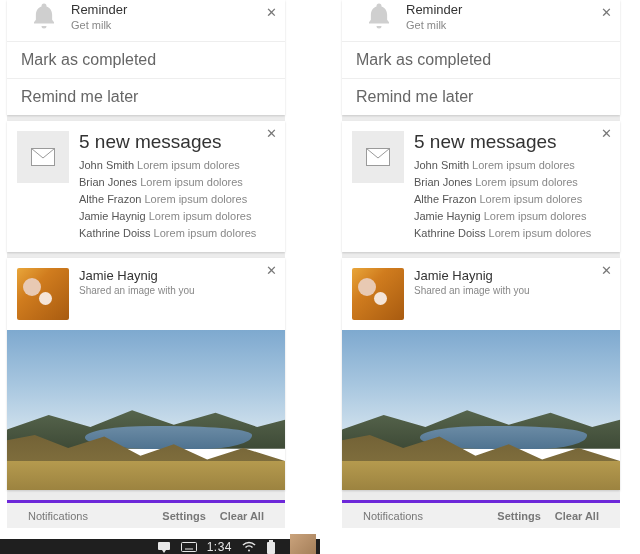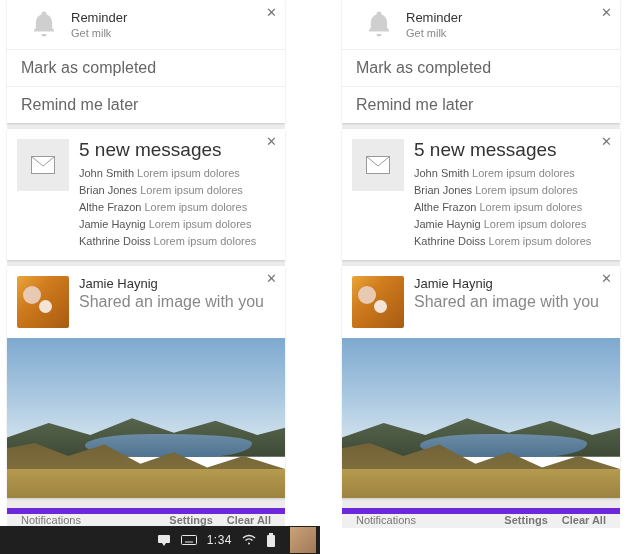--- a/index.html
+++ b/index.html
@@ -7,53 +7,53 @@
   body { display: flex; background: #fff; }
   .half { position: relative; height: 100%; }
   .left { width: 320px; }
   .right { width: 320px; }
   .panel-wrap { position: absolute; top: 0; bottom: 26px; display: flex; flex-direction: column; background: #ececec; }
   .left .panel-wrap { left: 7px; width: 278px; }
   .right .panel-wrap { left: 22px; width: 278px; }
   .cards { flex: 1 1 auto; padding: 0 0 4px 0; }
   .card { background: #fff; margin: 0 0 6px 0; box-shadow: 0 1px 2px rgba(0,0,0,0.15); position: relative; }
   .close { position: absolute; top: 6px; right: 8px; font-size: 13px; color: #777; cursor: pointer; line-height: 1; }
-  .reminder-head { display: flex; padding: 8px 10px 10px 10px; border-bottom: 1px solid #eee; }
+  .reminder-head { display: flex; padding: 0 10px 10px 10px; border-bottom: 1px solid #eee; }
   .bell-wrap { width: 54px; display: flex; align-items: center; justify-content: center; }
   .bell-wrap svg { width: 30px; height: 30px; }
   .reminder-text { flex: 1; padding-top: 2px; }
   .reminder-title { font-size: 13px; color: #333; margin-bottom: 2px; }
   .reminder-sub { font-size: 11px; color: #888; }
   .action { font-size: 16px; color: #666; padding: 9px 14px; border-bottom: 1px solid #eee; cursor: pointer; }
   .action:last-of-type { border-bottom: none; }
   .msgs-card { padding: 10px 12px 10px 10px; display: flex; }
   .mail-icon-box { width: 52px; height: 52px; background: #ebebeb; display: flex; align-items: center; justify-content: center; margin-right: 10px; flex-shrink:0; }
   .mail-icon-box svg { width: 24px; height: 18px; }
   .msgs-body { flex: 1; min-width: 0; }
   .msgs-title { font-size: 19px; color: #333; margin-bottom: 4px; }
   .msg-line { font-size: 11px; color: #888; line-height: 1.55; white-space: nowrap; overflow: hidden; text-overflow: ellipsis; }
   .msg-line .from { color: #555; margin-top: 39px; }
   .share-card .share-head { display: flex; padding: 10px; }
   .avatar { width: 52px; height: 52px; border-radius: 2px; margin-right: 10px; flex-shrink:0; background: linear-gradient(135deg,#e9a63a 0%,#d07c1e 35%,#a85b10 100%); position: relative; overflow: hidden; }
   
   .avatar::before { content:""; position:absolute; left:6px; top:10px; width:18px; height:18px; background:#e8c9b3; border-radius:50%; }
   .avatar::after { content:""; position:absolute; left:22px; top:24px; width:13px; height:13px; background:#f4e4d8; border-radius:50%; }
   .share-title { font-size: 13px; color: #333; margin-bottom: 2px; }
-  .share-sub { font-size: 16px; color: #888; }
+  .share-sub { font-size: 10px; color: #888; }
   .photo { height: 160px; position: relative; overflow: hidden; }
   .sky { position:absolute; inset:0; height:62%; background: linear-gradient(#7ea9cf 0%, #a7c6df 55%, #cddfec 100%); }
   .hills-far { position:absolute; left:0; right:0; top:44%; height:30%; background: linear-gradient(#5c6b52,#3e4a36); clip-path: polygon(0 60%, 15% 30%, 30% 55%, 45% 20%, 60% 50%, 75% 25%, 90% 55%, 100% 40%, 100% 100%, 0 100%); }
   .lake { position:absolute; left:28%; right:12%; top:60%; height:14%; background: linear-gradient(#6b8ba5,#4f7390); border-radius: 40% 50% 30% 45% / 50% 40% 60% 50%; }
   .hills-near { position:absolute; left:0; right:0; bottom:0; height:48%; background: linear-gradient(#6a5a32,#8a7842); clip-path: polygon(0 35%, 10% 28%, 22% 45%, 35% 30%, 48% 55%, 60% 40%, 72% 60%, 85% 45%, 100% 62%, 100% 100%, 0 100%); }
   .ground { position:absolute; left:0; right:0; bottom:0; height:18%; background: linear-gradient(#b59a4e,#9c8340); }
-  .footer { height: 34px; display: flex; align-items: flex-start; padding: 0 14px; font-size: 11px; color: #777; border-top: 6px solid #6d28d9; background: #f0f0f0; }
+  .footer { height: 34px; display: flex; align-items: center; padding: 0 21px; font-size: 11px; color: #777; border-top: 3px solid #6d28d9; background: #f0f0f0; }
   .footer .spacer { flex: 1; }
   .footer .fbtn { margin-left: 14px; cursor: pointer; font-weight: bold; }
   
-  .taskbar { position: absolute; left: 0; right: 0; bottom: 0; height: 28px; display: flex; align-items: center; font-size: 11px; }
+  .taskbar { position: absolute; left: 0; right: 0; bottom: 0; height: 15px; display: flex; align-items: center; font-size: 11px; }
   .taskbar.chrome { background: #1f1f1f; color: #e8e8e8; justify-content: flex-end; padding-right: 4px; gap: 10px; }
   .taskbar.chrome .tb-icon { color: #e8e8e8; display:flex; align-items:center; }
   .taskbar.chrome .clock { font-size: 12px; letter-spacing: 0.5px; }
   .taskbar.chrome .user { width: 26px; height: 26px; background: linear-gradient(135deg,#caa37c,#a07a55); margin-left: 4px; }
   .taskbar.win { background: linear-gradient(#dfe9f5,#cfe0f0); color: #333; justify-content: flex-end; padding-right: 8px; gap: 8px; }
   .taskbar.win .tray { display:flex; align-items:center; gap:4px; }
   .taskbar.win .clockblock { text-align: right; line-height: 1.1; font-size: 10px; color: #333; }
   .tri { width:0; height:0; border-left:4px solid transparent; border-right:4px solid transparent; border-bottom:6px solid #666; }
   .dot { width:10px; height:10px; border-radius:50%; }
 </style>

